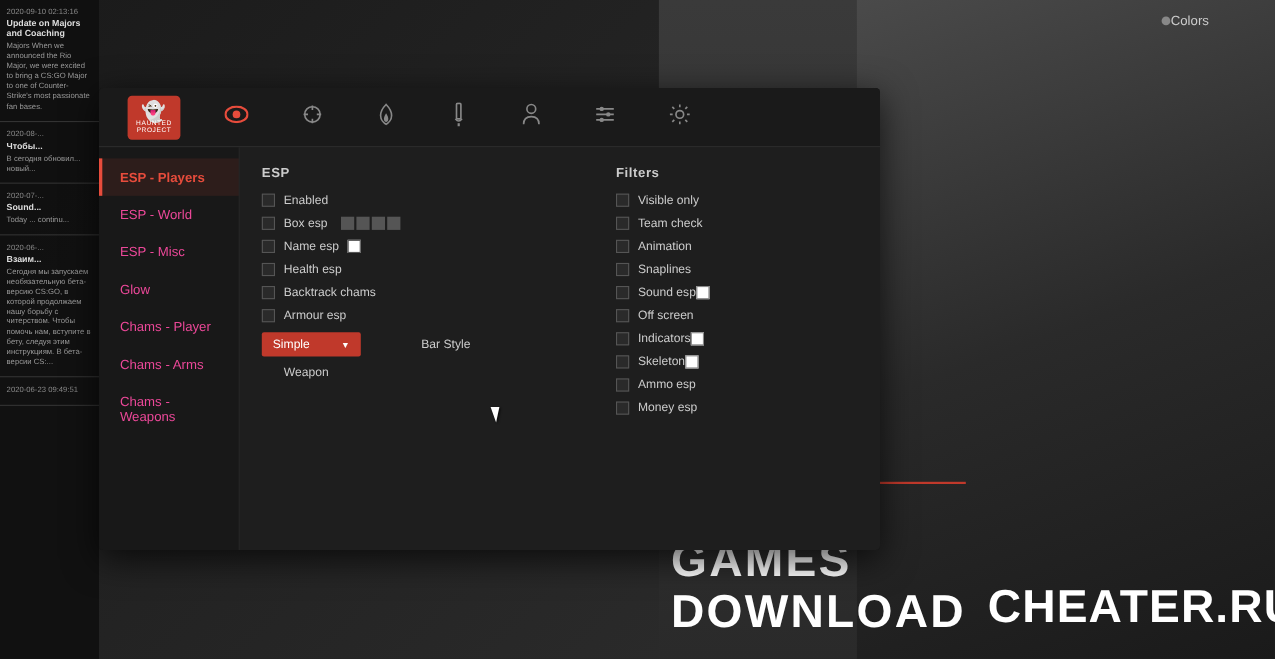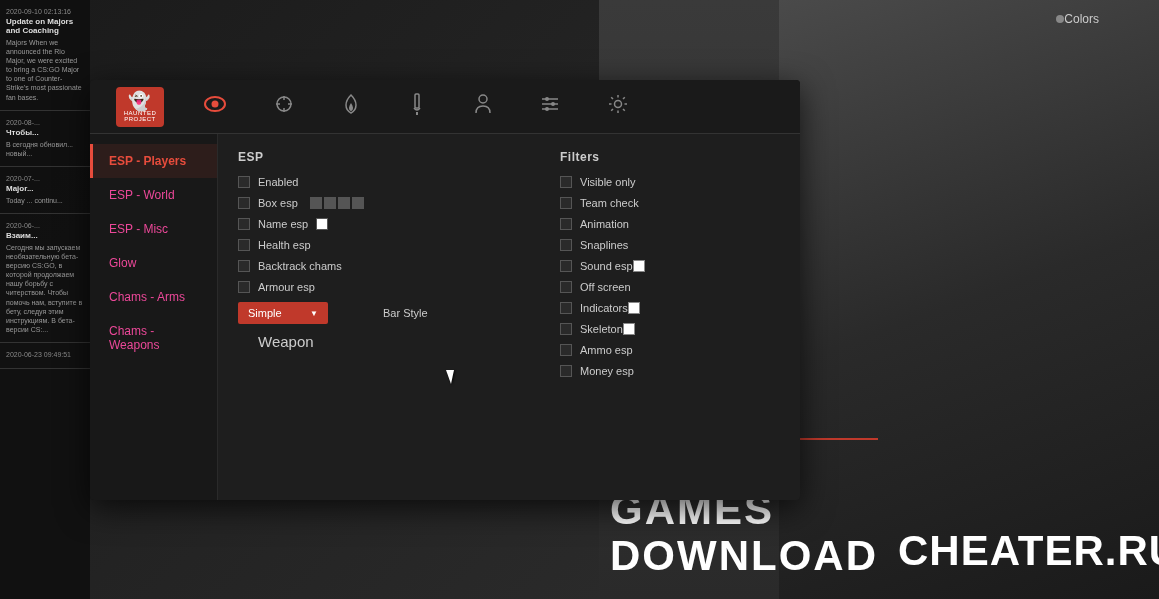--- a/index.html
+++ b/index.html
@@ -289,21 +289,21 @@
       margin-left: 4px;
     }
     .bar-style-label {
       color: #ccc;
       font-size: 11px;
       padding-left: 45px;
     }
 
     .weapon-label {
       color: #ccc;
-      font-size: 15px;
+      font-size: 11px;
       margin-left: 20px;
     }
 
     
     .filters-column {
       width: 220px;
     }
 
     
     .filter-row {
@@ -367,21 +367,21 @@
     <div class="title">Update on Majors and Coaching</div>
     <div class="body">Majors When we announced the Rio Major, we were excited to bring a CS:GO Major to one of Counter-Strike's most passionate fan bases.</div>
   </div>
   <div class="news-item">
     <div class="date">2020-08-...</div>
     <div class="title">Чтобы...</div>
     <div class="body">В сегодня обновил... новый...</div>
   </div>
   <div class="news-item">
     <div class="date">2020-07-...</div>
-    <div class="title">Major...</div>
+    <div class="title">Sound...</div>
     <div class="body">Today ... continu...</div>
   </div>
   <div class="news-item">
     <div class="date">2020-06-...</div>
     <div class="title">Взаим...</div>
     <div class="body">Сегодня мы запускаем необязательную бета-версию CS:GO, в которой продолжаем нашу борьбу с читерством. Чтобы помочь нам, вступите в бету, следуя этим инструкциям. В бета-версии CS:...</div>
   </div>
   <div class="news-item">
     <div class="date">2020-06-23 09:49:51</div>
   </div>
@@ -471,20 +471,23 @@
       <div class="sidebar-item">
         <span>ESP - World</span>
       </div>
       <div class="sidebar-item">
         <span>ESP - Misc</span>
       </div>
       <div class="sidebar-item">
         <span>Glow</span>
       </div>
       <div class="sidebar-item">
+        <span>Chams - Player</span>
+      </div>
+      <div class="sidebar-item">
         <span>Chams - Arms</span>
       </div>
       <div class="sidebar-item">
         <span>Chams - Weapons</span>
       </div>
     </div>
 
     <div class="main-panel">
 
       <div class="esp-column">

